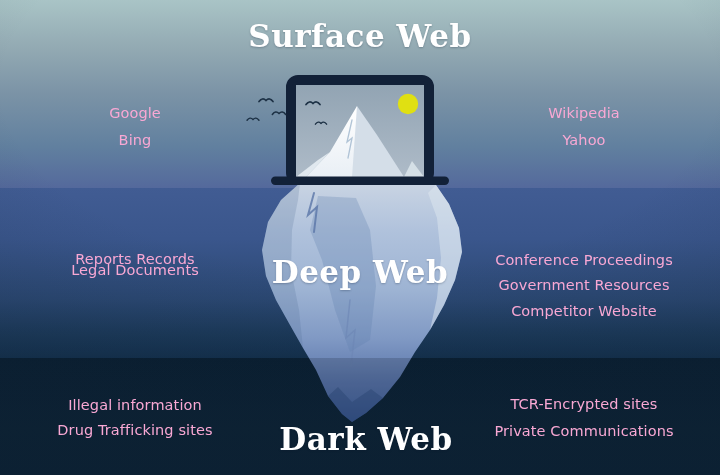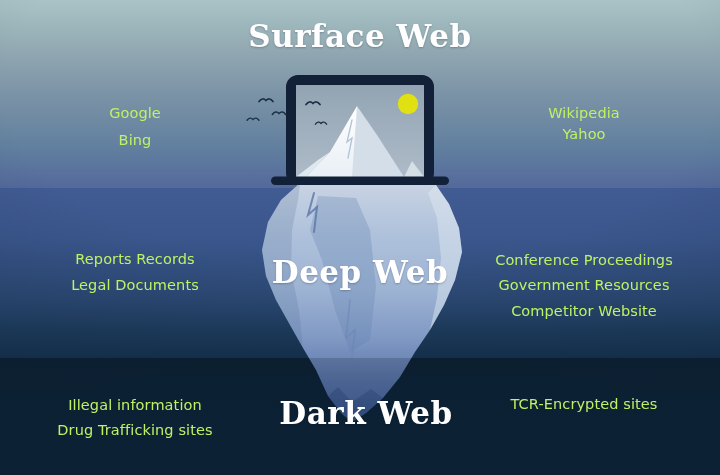--- a/index.html
+++ b/index.html
@@ -22,24 +22,24 @@
   .dark-tint{position:absolute;left:0;top:358px;width:720px;height:117px;
     background:rgba(4,18,32,0.18);z-index:3;pointer-events:none;}
   .title{
     position:absolute;left:0;right:0;text-align:center;z-index:4;
     color:#ffffff;font-family:"DejaVu Serif","Liberation Serif",serif;
     font-weight:700;font-size:31px;line-height:40px;letter-spacing:0.5px;
     text-shadow:0 1px 2px rgba(10,25,45,0.25);
   }
   .t-surface{top:16px;}
   .t-deep{top:252px;}
-  .t-dark{top:393px;padding-left:12px;}
+  .t-dark{top:419px;padding-left:12px;}
   .label{
     position:absolute;height:20px;line-height:20px;text-align:center;z-index:4;
-    color:#bef264;font-size:14.5px;font-weight:400;letter-spacing:0.1px;
+    color:#f9a8d4;font-size:14.5px;font-weight:400;letter-spacing:0.1px;
     white-space:nowrap;
   }
   .col-left{left:35px;width:200px;}
   .col-right{left:484px;width:200px;}
 </style>
 </head>
 <body>
 
 <div id="stage">
 
@@ -119,25 +119,26 @@
 
   <div class="dark-tint"></div>
 
   <div class="title t-surface">Surface Web</div>
   <div class="title t-deep">Deep Web</div>
   <div class="title t-dark">Dark Web</div>
 
   <div class="label col-left" style="top:103px">Google</div>
   <div class="label col-left" style="top:130px">Bing</div>
   <div class="label col-right" style="top:103px">Wikipedia</div>
-  <div class="label col-right" style="top:124px">Yahoo</div>
+  <div class="label col-right" style="top:130px">Yahoo</div>
 
   <div class="label col-left" style="top:249px">Reports Records</div>
-  <div class="label col-left" style="top:275px">Legal Documents</div>
+  <div class="label col-left" style="top:260px">Legal Documents</div>
   <div class="label col-right" style="top:250px">Conference Proceedings</div>
   <div class="label col-right" style="top:275px">Government Resources</div>
   <div class="label col-right" style="top:301px">Competitor Website</div>
 
   <div class="label col-left" style="top:395px">Illegal information</div>
   <div class="label col-left" style="top:420px">Drug Trafficking sites</div>
   <div class="label col-right" style="top:394px">TCR-Encrypted sites</div>
+  <div class="label col-right" style="top:421px">Private Communications</div>
 
 </div>
 
 </body></html>

